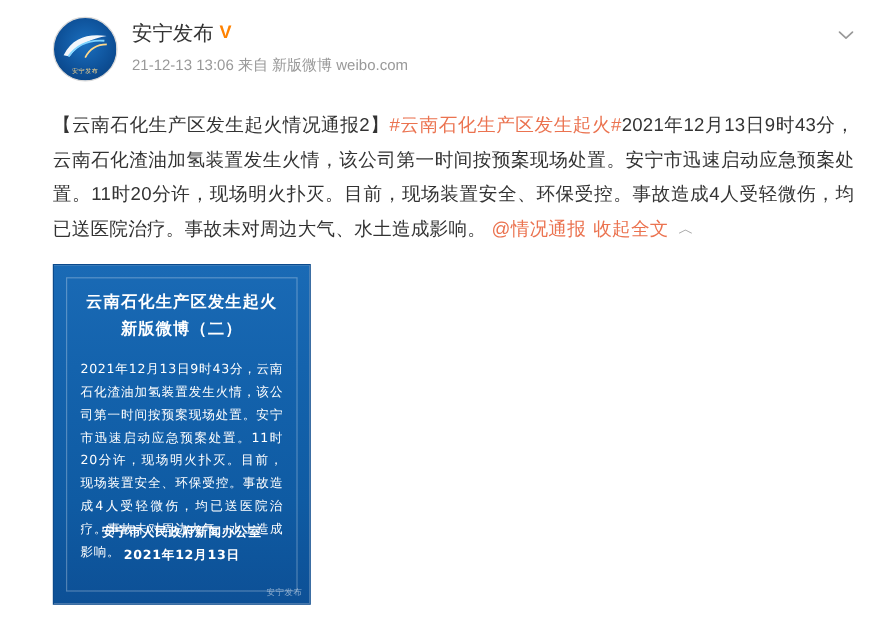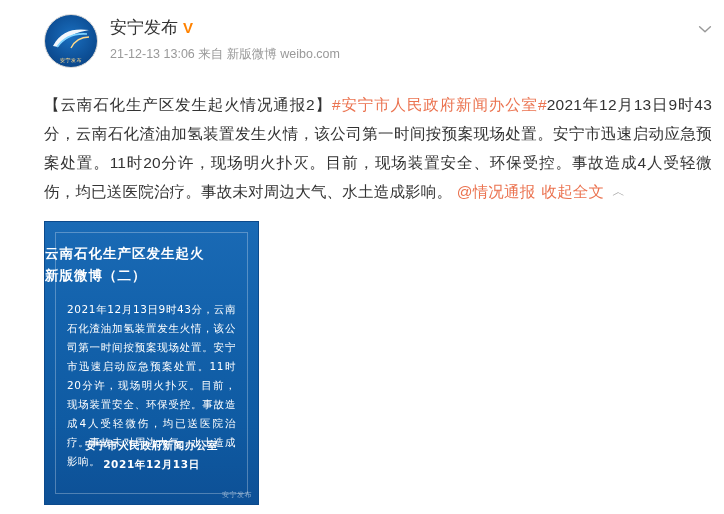--- a/index.html
+++ b/index.html
@@ -142,21 +142,21 @@
     right: 10px;
     top: 10px;
     bottom: 10px;
     border: 1px solid rgba(255,255,255,0.28);
   }
   .img-title {
     position: absolute;
     top: 20px;
     left: 0;
     right: 0;
-    text-align: left;
+    text-align: center;
     color: #ffffff;
     font-size: 13.5px;
     font-weight: bold;
     line-height: 22px;
     letter-spacing: 1px;
     font-family: "DejaVu Sans", sans-serif;
   }
   .img-para {
     position: absolute;
     top: 78px;
@@ -218,21 +218,21 @@
         <a class="source-link" href="#">新版微博 weibo.com</a>
       </div>
     </div>
 
     <svg class="chevron-more" viewBox="0 0 20 20">
       <path d="M4 7.5 L10 13 L16 7.5" stroke="#999999" stroke-width="1.6" fill="none" stroke-linecap="round" stroke-linejoin="round"></path>
     </svg>
   </div>
 
   <div class="post-body">
-    <span>【云南石化生产区发生起火情况通报2】</span><a class="topic-link" href="#">#安宁市人民政府新闻办公室#</a><span>2021年12月13日9时43分，云南石化渣油加氢装置发生火情，该公司第一时间按预案现场处置。安宁市迅速启动应急预案处置。11时20分许，现场明火扑灭。目前，现场装置安全、环保受控。事故造成4人受轻微伤，均已送医院治疗。事故未对周边大气、水土造成影响。</span> <a class="at-link" href="#">@情况通报</a><a class="collapse-link" href="#">收起全文</a><span class="collapse-arrow">︿</span>
+    <span>【云南石化生产区发生起火情况通报2】</span><a class="topic-link" href="#">#云南石化生产区发生起火#</a><span>2021年12月13日9时43分，云南石化渣油加氢装置发生火情，该公司第一时间按预案现场处置。安宁市迅速启动应急预案处置。11时20分许，现场明火扑灭。目前，现场装置安全、环保受控。事故造成4人受轻微伤，均已送医院治疗。事故未对周边大气、水土造成影响。</span> <a class="at-link" href="#">@情况通报</a><a class="collapse-link" href="#">收起全文</a><span class="collapse-arrow">︿</span>
   </div>
 
   <div class="post-image">
     <div class="img-inner"></div>
     <div class="img-title">
       <div>云南石化生产区发生起火</div>
       <div>新版微博（二）</div>
     </div>
     <div class="img-para">2021年12月13日9时43分，云南石化渣油加氢装置发生火情，该公司第一时间按预案现场处置。安宁市迅速启动应急预案处置。11时20分许，现场明火扑灭。目前，现场装置安全、环保受控。事故造成4人受轻微伤，均已送医院治疗。事故未对周边大气、水土造成影响。</div>
     <div class="img-sign">

